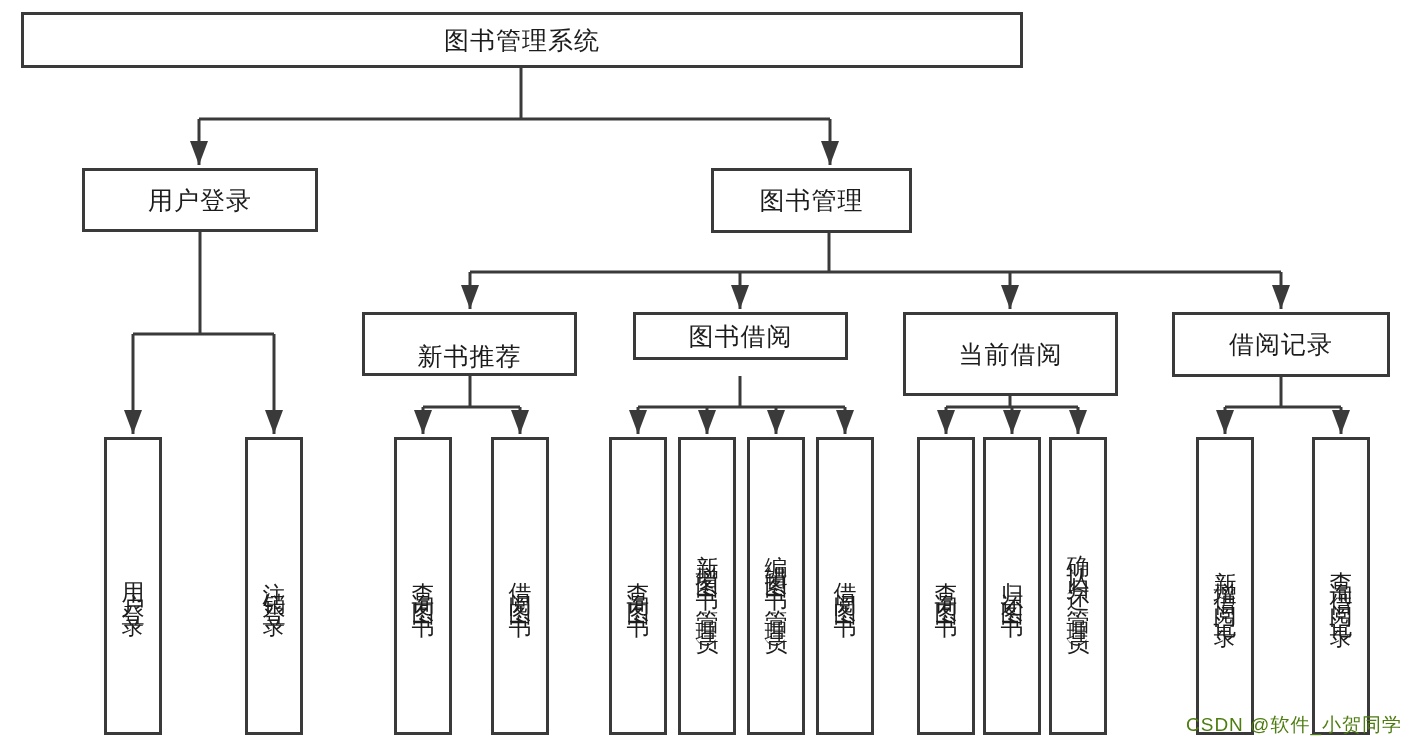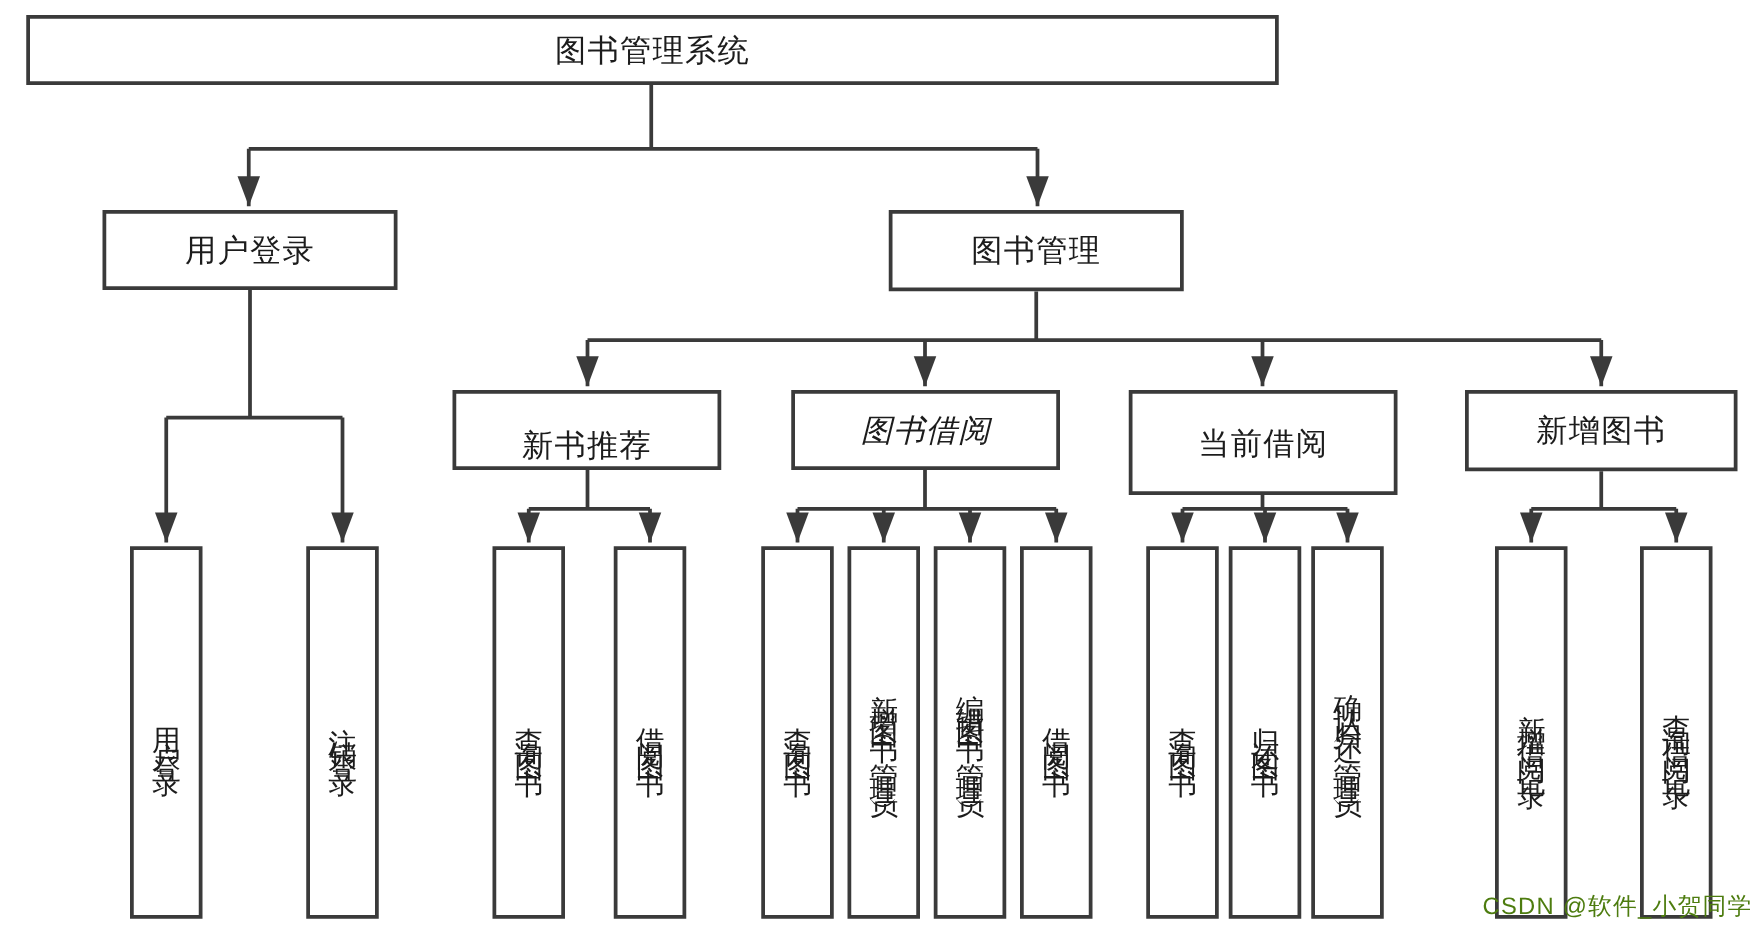--- a/index.html
+++ b/index.html
@@ -121,35 +121,35 @@
     <path class="ln" d="M1341,407 V434" marker-end="url(#arrow)"></path>
   </svg>
 
   <div class="box h" style="left:21px; top:12px; width:1002px; height:56px;">
     <span>图书管理系统</span>
   </div>
 
   <div class="box h" style="left:82px; top:168px; width:236px; height:64px;">
     <span>用户登录</span>
   </div>
-  <div class="box h" style="left:711px; top:168px; width:236px; height:65px;">
+  <div class="box h" style="left:711px; top:168px; width:201px; height:65px;">
     <span>图书管理</span>
   </div>
 
   <div class="box h" style="left:362px; top:312px; width:215px; height:64px;align-items:flex-end;">
     <span>新书推荐</span>
   </div>
-  <div class="box h" style="left:633px; top:312px; width:215px; height:64px;font-style:italic;">
+  <div class="box h" style="left:633px; top:312px; width:215px; height:48px;">
     <span>图书借阅</span>
   </div>
   <div class="box h" style="left:903px; top:312px; width:215px; height:84px;">
     <span>当前借阅</span>
   </div>
   <div class="box h" style="left:1172px; top:312px; width:218px; height:65px;">
-    <span>新增图书</span>
+    <span>借阅记录</span>
   </div>
 
   <div class="box leaf" style="left:104px;">
     <span class="vtext">用户登录</span>
   </div>
   <div class="box leaf" style="left:245px;">
     <span class="vtext">注销登录</span>
   </div>
 
   <div class="box leaf" style="left:394px;">

